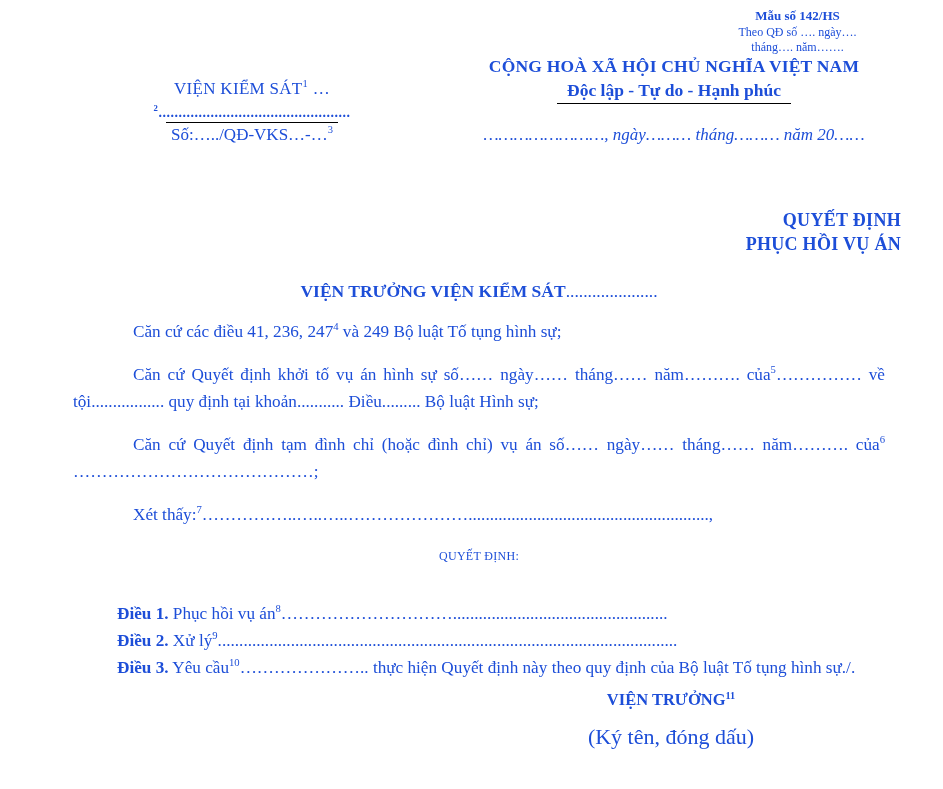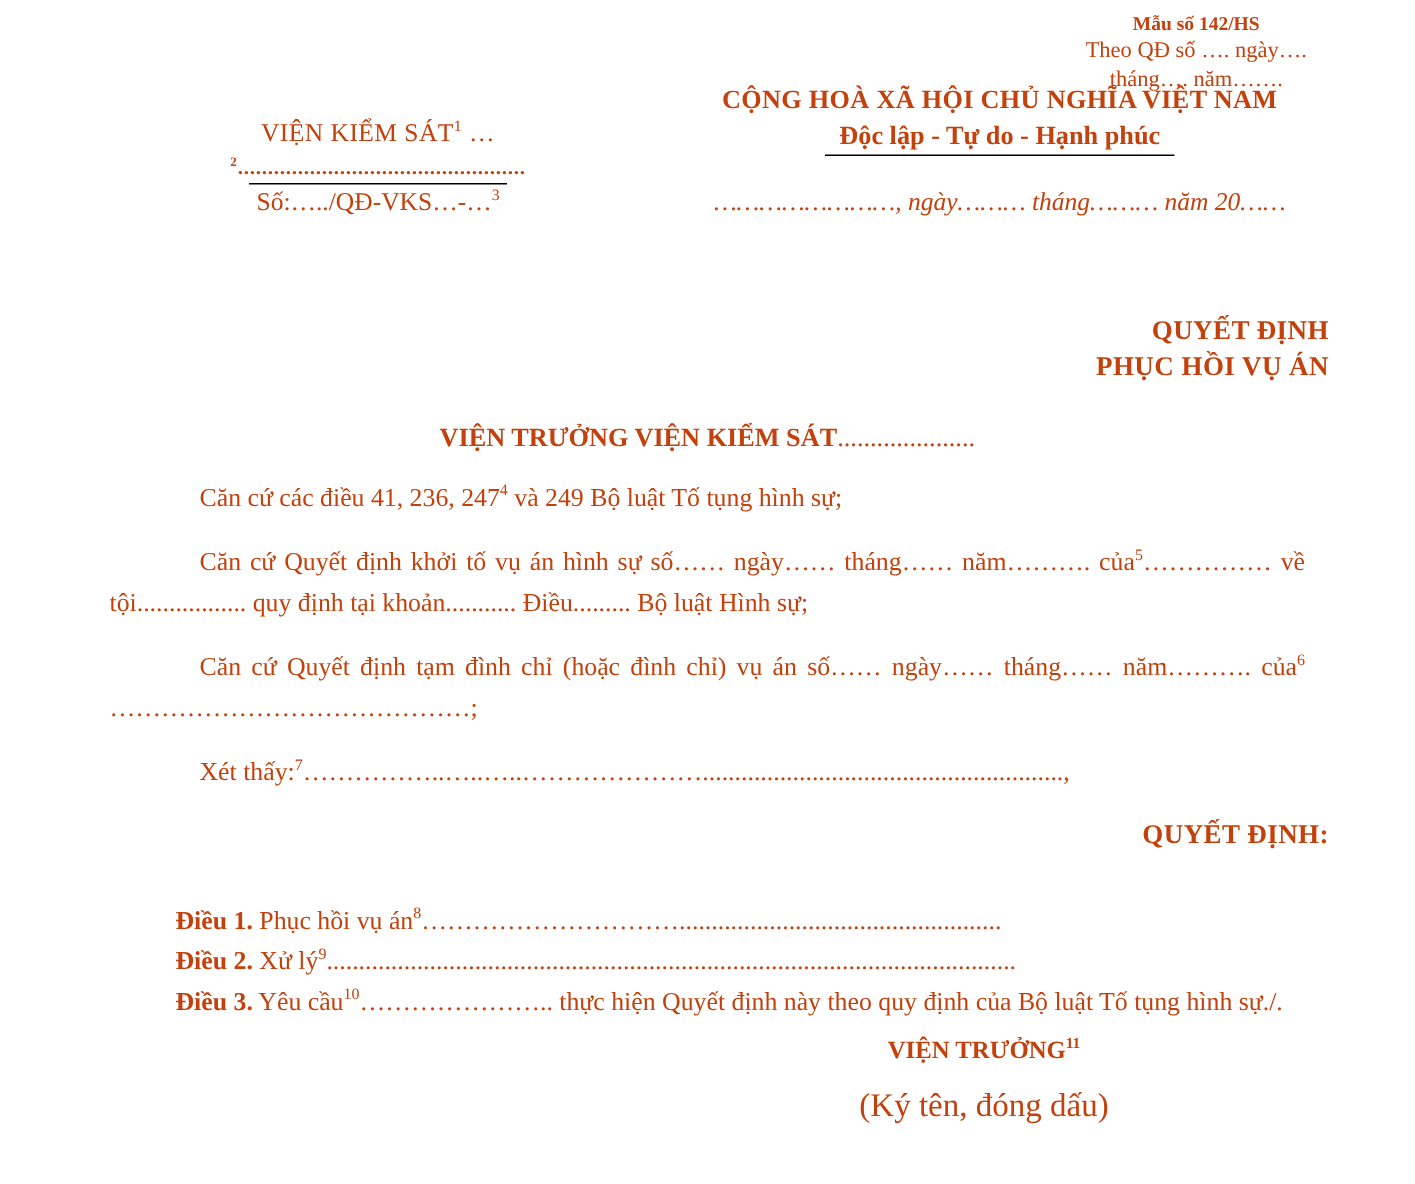--- a/index.html
+++ b/index.html
@@ -1,34 +1,34 @@
 <!DOCTYPE html>
 <html><head>
 <meta charset="utf-8">
 <style>
   html,body { margin:0; padding:0; background:#ffffff; }
   .page {
     position:relative;
     width:943px; height:789px;
     background:#ffffff;
-    color:#c2410c;
+    color:#1d4ed8;
     font-family:"Liberation Serif","DejaVu Serif",serif;
     overflow:hidden;
     box-sizing:border-box;
-    padding:10px 57px 0 57px;
+    padding:10px 42px 0 57px;
   }
   sup { font-size:62%; line-height:0; vertical-align:super; }
 
   
   .form-box {
     position:absolute; top:8px; left:700px; width:195px;
     text-align:center; line-height:1.3;
   }
   .form-box .fb1 { font-weight:bold; font-size:13px; }
-  .form-box .fb2, .form-box .fb3 { font-size:15px; }
+  .form-box .fb2, .form-box .fb3 { font-size:12px; }
 
   
   .header-row { display:flex; margin-top:45px;align-items:flex-end; }
   .header-left { width:390px; text-align:center; }
   .header-right { flex:1; text-align:center; }
 
   .agency-line { font-size:17px; line-height:22px; letter-spacing:0.3px; }
   .agency-dots { font-size:14px; line-height:14px; margin-top:6px; font-weight:bold; letter-spacing:0.5px; }
   .doc-no { font-size:17px; line-height:22px; margin-top:2px; }
   .doc-no .rule { display:inline-block; border-top:1.5px solid #000; padding:1px 5px 0 5px; }
@@ -40,21 +40,21 @@
 
   
   .title-block { text-align:right; margin-top:62px; font-weight:bold; font-size:18px; line-height:24px; letter-spacing:0.3px; }
   .issuer-line { text-align:center; margin-top:24px; font-weight:bold; font-size:17.5px; line-height:22px; }
   .issuer-line .dots-normal { font-weight:normal; }
 
   
   .body-block { margin-top:16px; font-size:17.2px; line-height:27px; text-align:justify; }
   .body-block p { margin:16px; text-indent:60px; }
 
-  .decision-heading { text-align:right; font-weight:bold; font-size:18px; line-height:24px; margin-top:8px; letter-spacing:0.3px; }
+  .decision-heading { text-align:center; font-weight:normal; font-size:12px; line-height:24px; margin-top:8px; letter-spacing:0.3px; }
 
   .articles { margin-top:32px; font-size:17.2px; line-height:27px; text-align:justify; }
   .articles p { margin:0; text-indent:60px; }
   .art-label { font-weight:bold; }
 
   
   .footer-row { display:flex; margin-top:8px; }
   .recipients { width:440px; font-size:16.5px; line-height:24px; }
   .recipients-heading { font-weight:bold; font-style:italic; padding-left:12px; }
   .signature { width:300px; margin-left:auto; margin-right:80px; text-align:center; }

